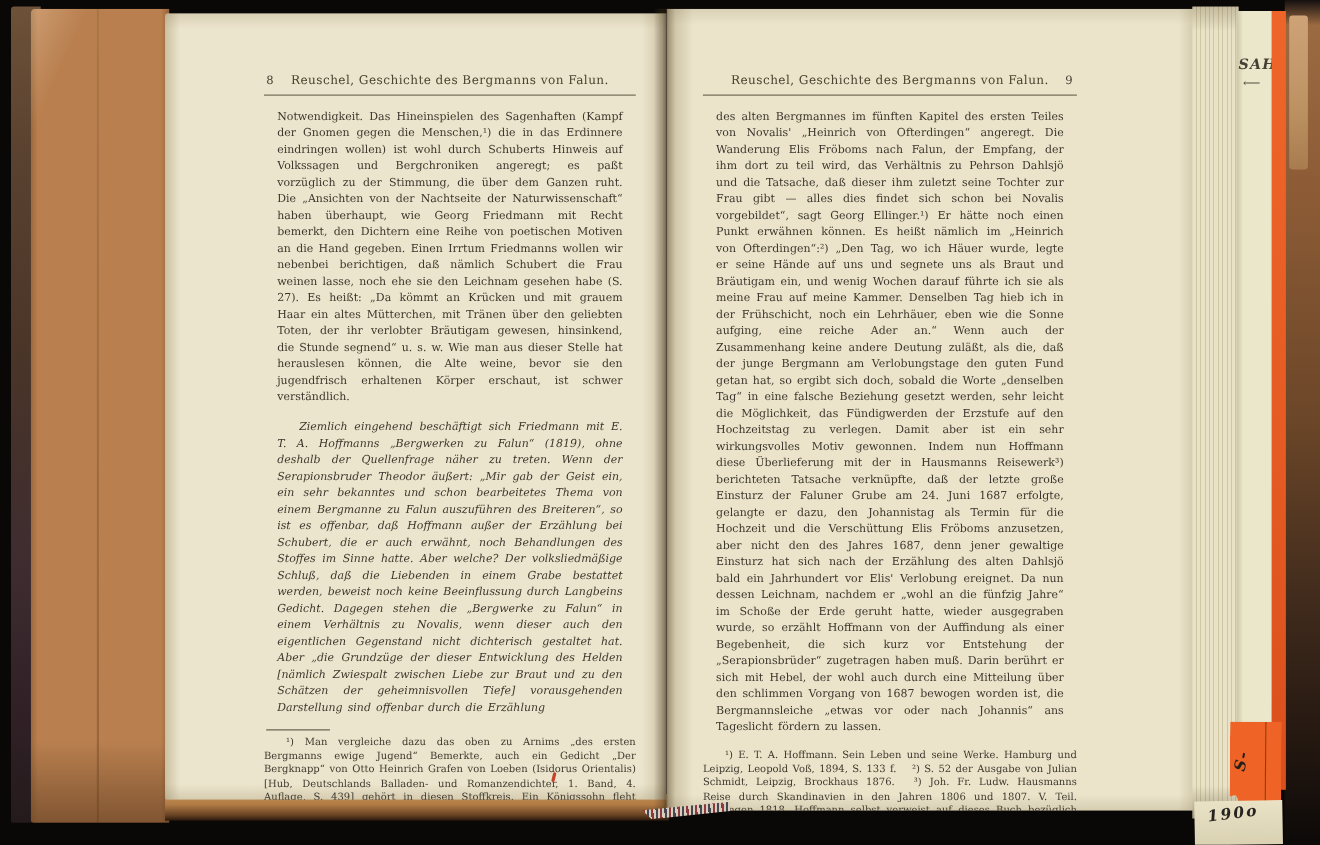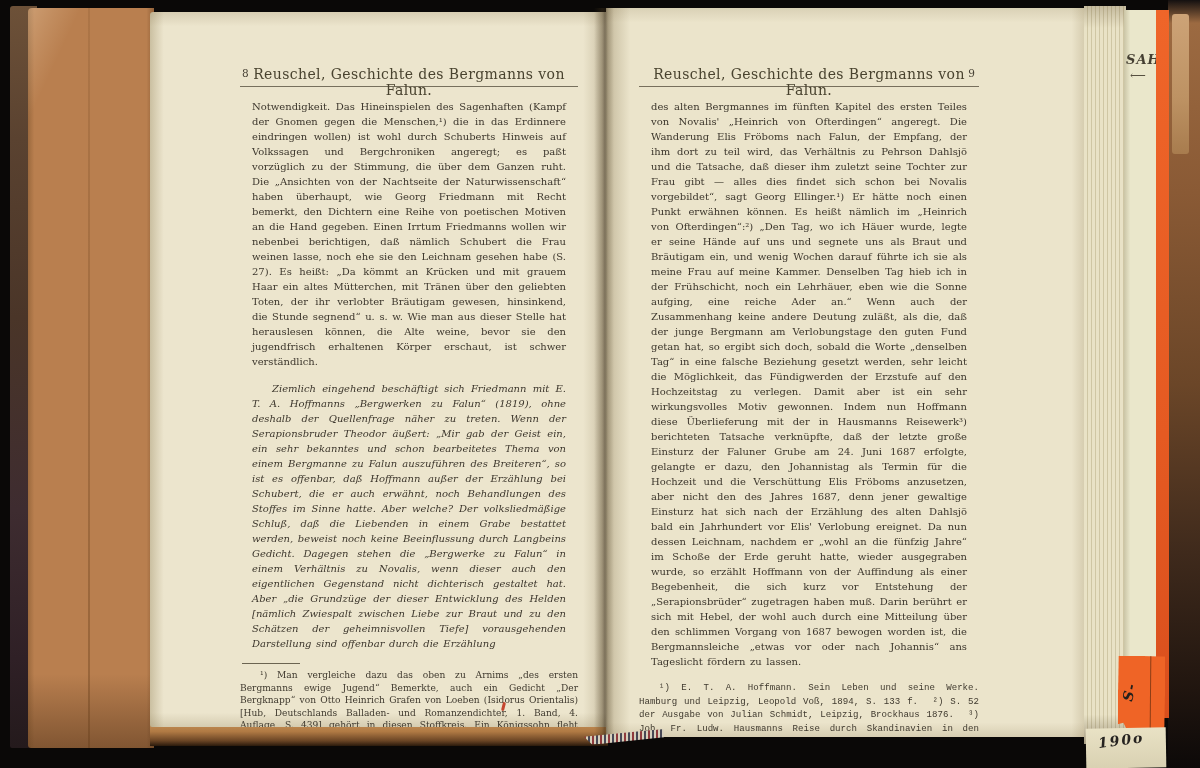--- a/index.html
+++ b/index.html
@@ -75,29 +75,29 @@
     background:#c4452e;border-radius:1.5px;transform:rotate(14deg);}
 
   
   .text-col{position:absolute;color:#3c362c;}
   .col-left{left:90px;top:54px;width:338px;}
   .col-right{left:33px;top:58px;width:340px;}
   .pagehead{position:relative;height:16px;}
   .pagenum{position:absolute;top:1px;font-size:10.5px;color:#453f33;}
   .pagenum-l{left:2px;}
   .pagenum-r{right:4px;}
-  .runhead{text-align:center;font-size:14px;letter-spacing:0.4px;color:#49432f;}
+  .runhead{text-align:center;font-size:11px;letter-spacing:0.4px;color:#49432f;}
   .headrule{border:0;border-top:1px solid rgba(80,72,55,0.75);margin:4px 0 0 0;}
   .bodytext{margin-top:11px;font-size:10px;line-height:15px;text-align:justify;word-spacing:1.4px;}
   .bodytext p{margin:12px;}
   p.indent{text-indent:20px;font-style:italic;}
   .fnrule{border:0;border-top:1px solid rgba(75,67,50,0.8);width:58px;margin:11px 0 5px 2px;}
   .footnotes{font-size:9.1px;line-height:12.6px;text-align:justify;word-spacing:1px;
     text-indent:20px;color:#3f392e;}
-  .footnotes span{margin-right:10px;font-family:Liberation Mono, monospace;}
+  .footnotes span{margin-right:10px;}
   .footnotes span:last-child{margin-right:16px;}
 </style>
 </head>
 <body>
 
 <div class="stage">
 
   <div class="left-dark-strip"></div>
   <div class="kraft-cover">
     <div class="kraft-fold"></div>

